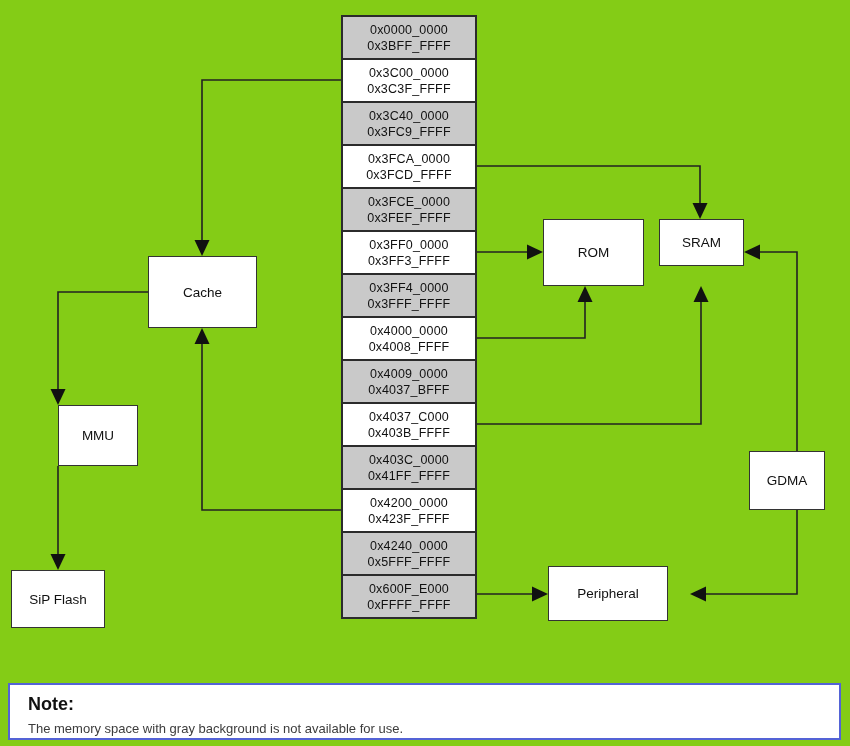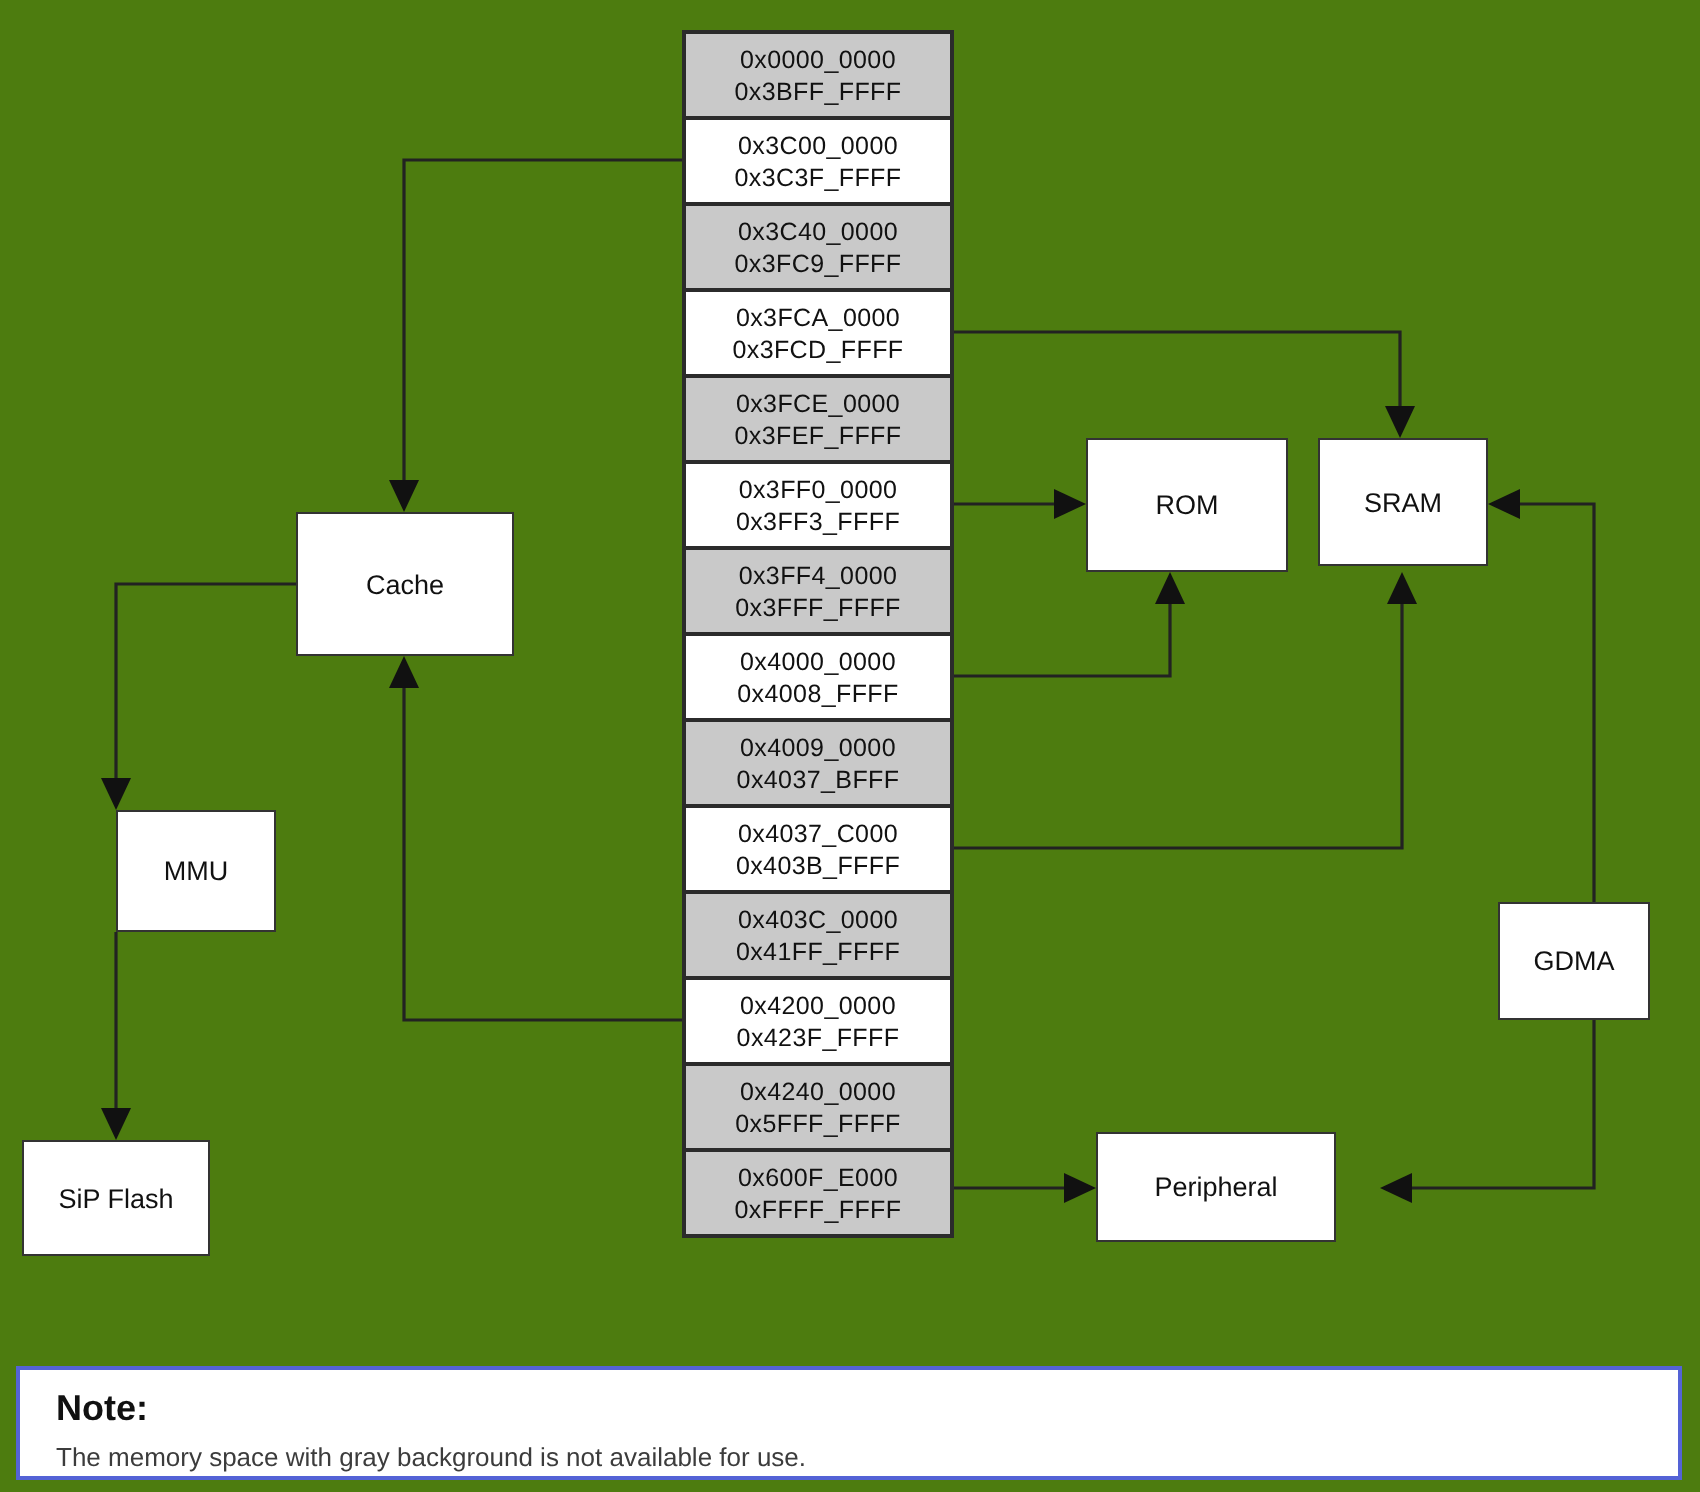--- a/index.html
+++ b/index.html
@@ -5,21 +5,21 @@
   html, body {
     margin: 0;
     padding: 0;
     background: #ffffff;
     font-family: "Liberation Sans", "DejaVu Sans", sans-serif;
   }
   .stage {
     position: relative;
     width: 850px;
     height: 746px;
-    background: #4d7c0f;
+    background: #84cc16;
     overflow: hidden;
   }
   
   svg.wires {
     position: absolute;
     left: 0; top: 0;
     width: 850px; height: 746px;
     pointer-events: none;
   }
   svg.wires polyline {
@@ -200,21 +200,21 @@
     <div class="cell gray">
       <div>0x600F_E000</div>
       <div>0xFFFF_FFFF</div>
     </div>
   </div>
 
   <div class="box" style="left:148px; top:256px; width:109px; height:72px;">Cache</div>
   <div class="box" style="left:11px; top:405px; width:80px; height:61px;margin-left:47px;">MMU</div>
   <div class="box" style="left:11px; top:570px; width:94px; height:58px;">SiP Flash</div>
   <div class="box" style="left:543px; top:219px; width:101px; height:67px;">ROM</div>
-  <div class="box" style="left:659px; top:219px; width:85px; height:64px;">SRAM</div>
+  <div class="box" style="left:659px; top:219px; width:85px; height:47px;">SRAM</div>
   <div class="box" style="left:749px; top:451px; width:76px; height:59px;">GDMA</div>
   <div class="box" style="left:548px; top:566px; width:120px; height:55px;">Peripheral</div>
 
   <div class="note">
     <div class="note-title">Note:</div>
     <div class="note-text">The memory space with gray background is not available for use.</div>
   </div>
 
 </div>
 

